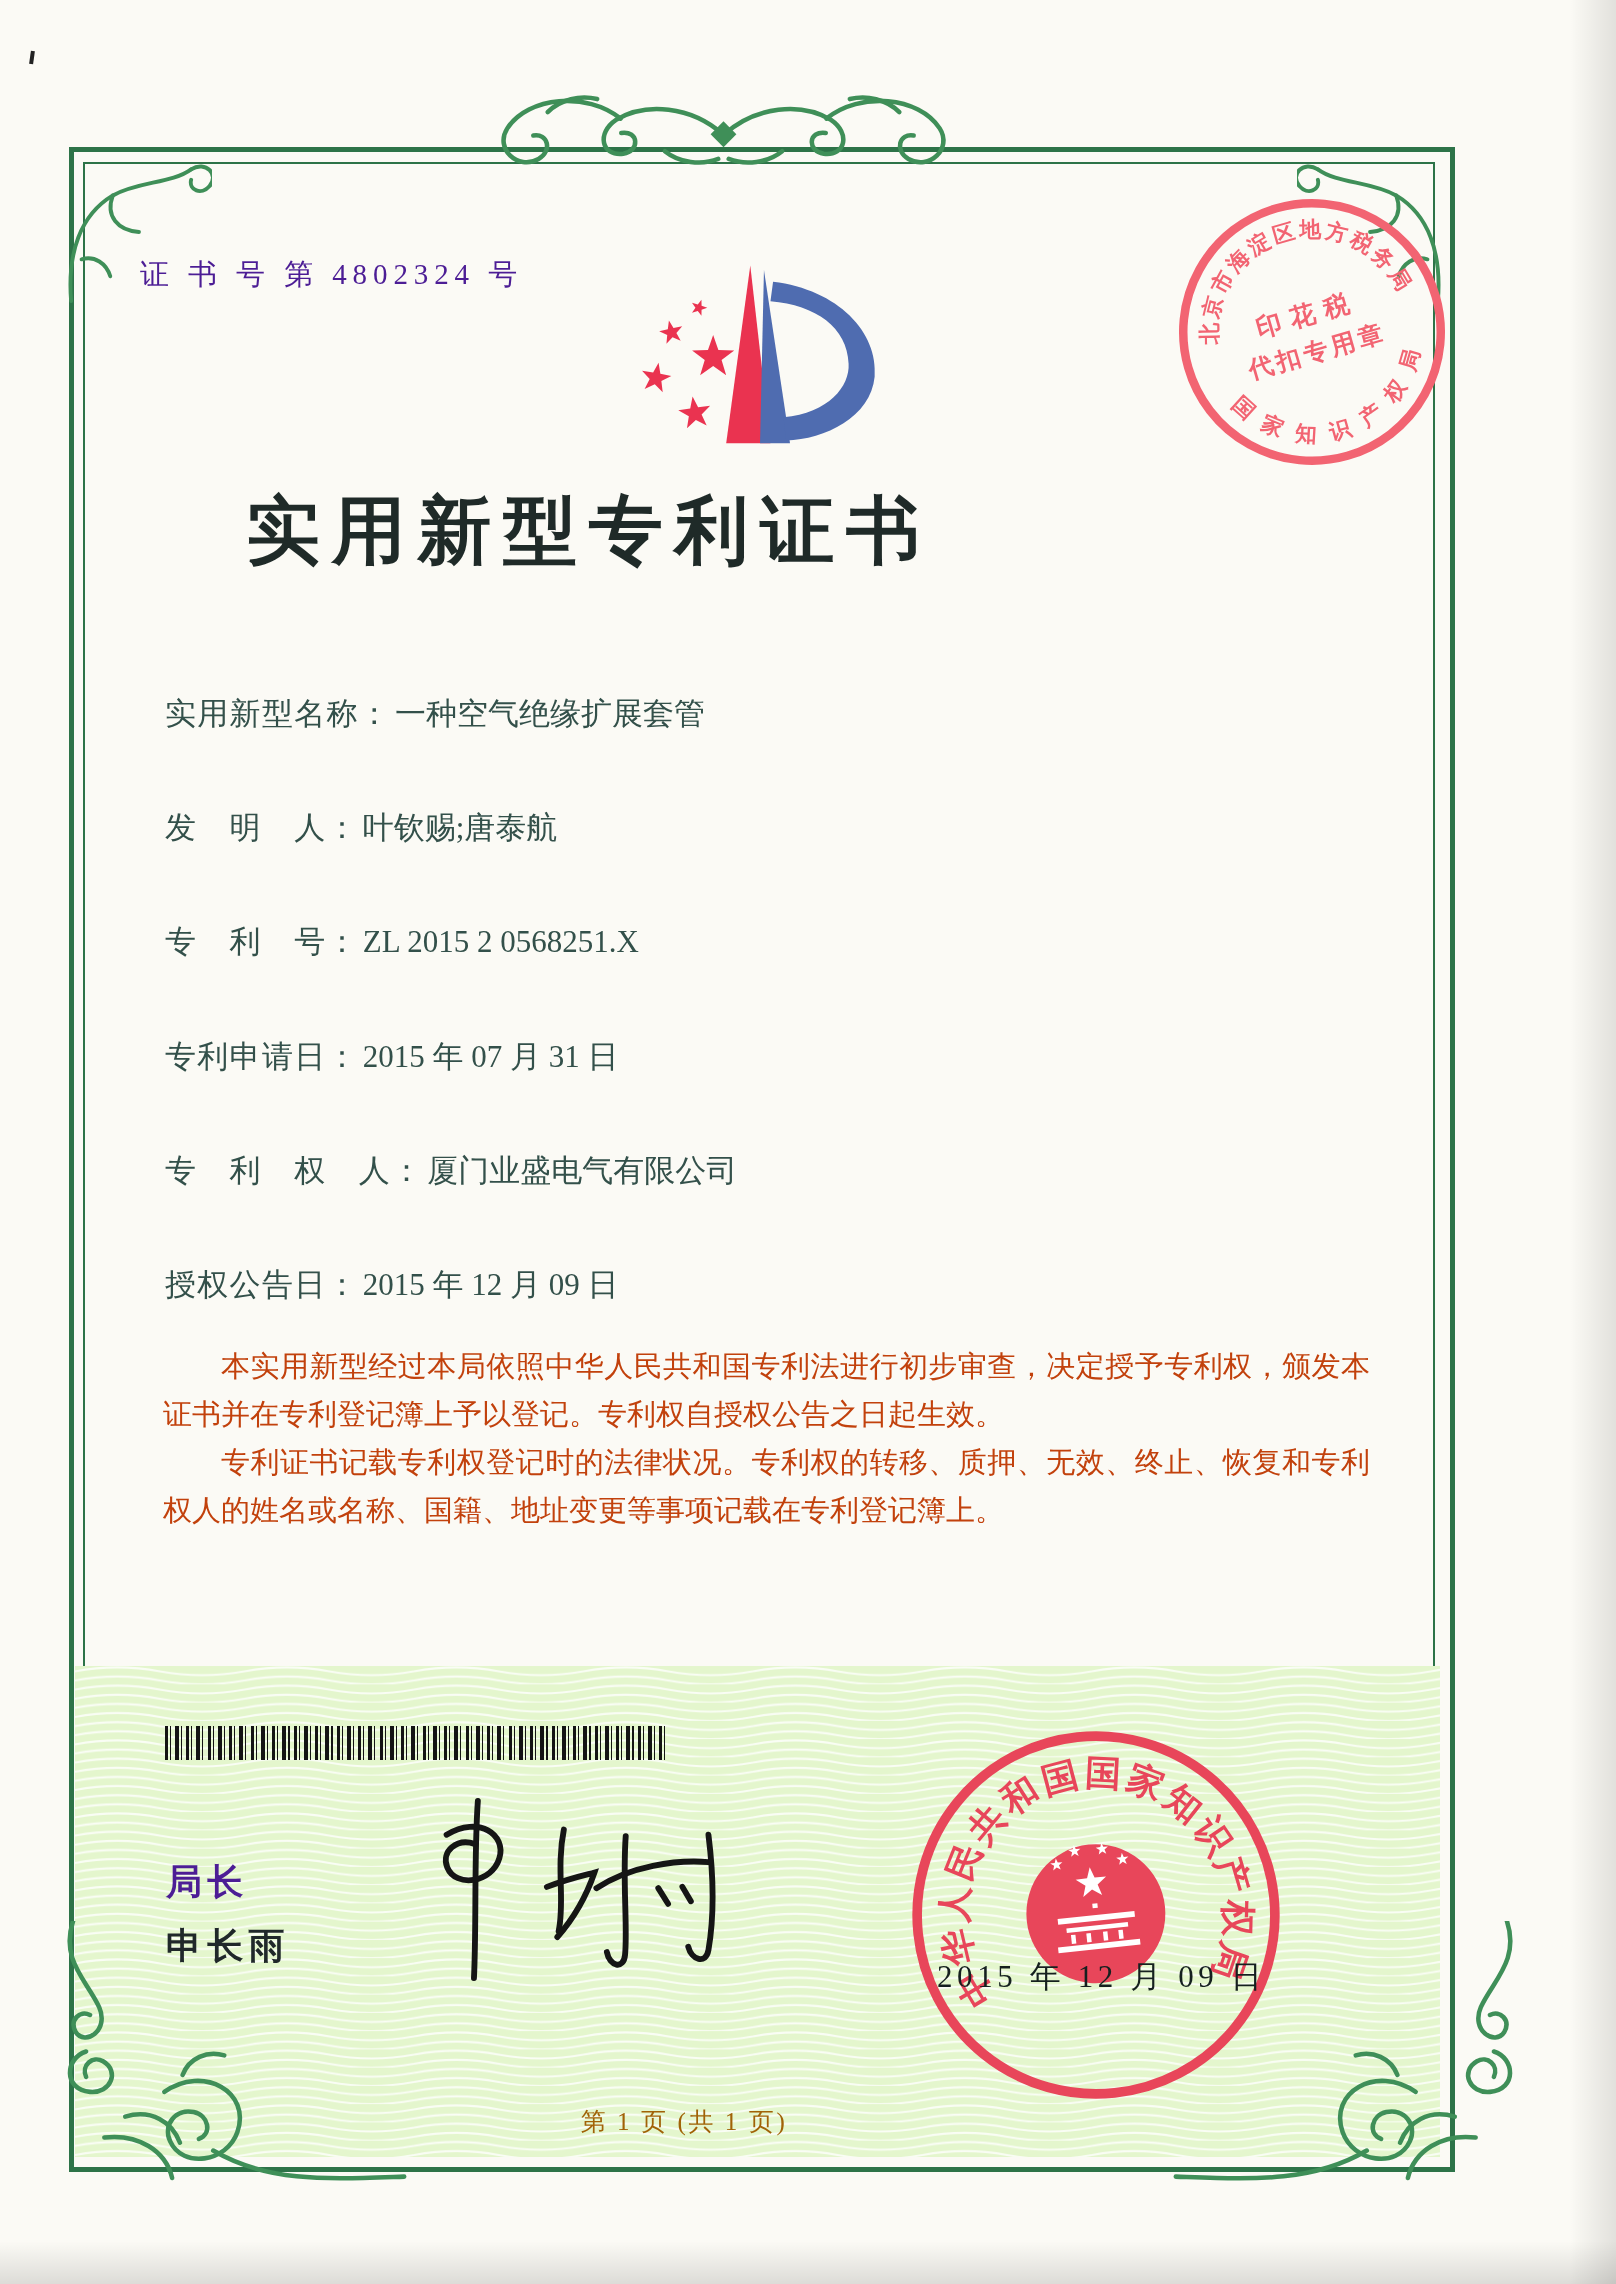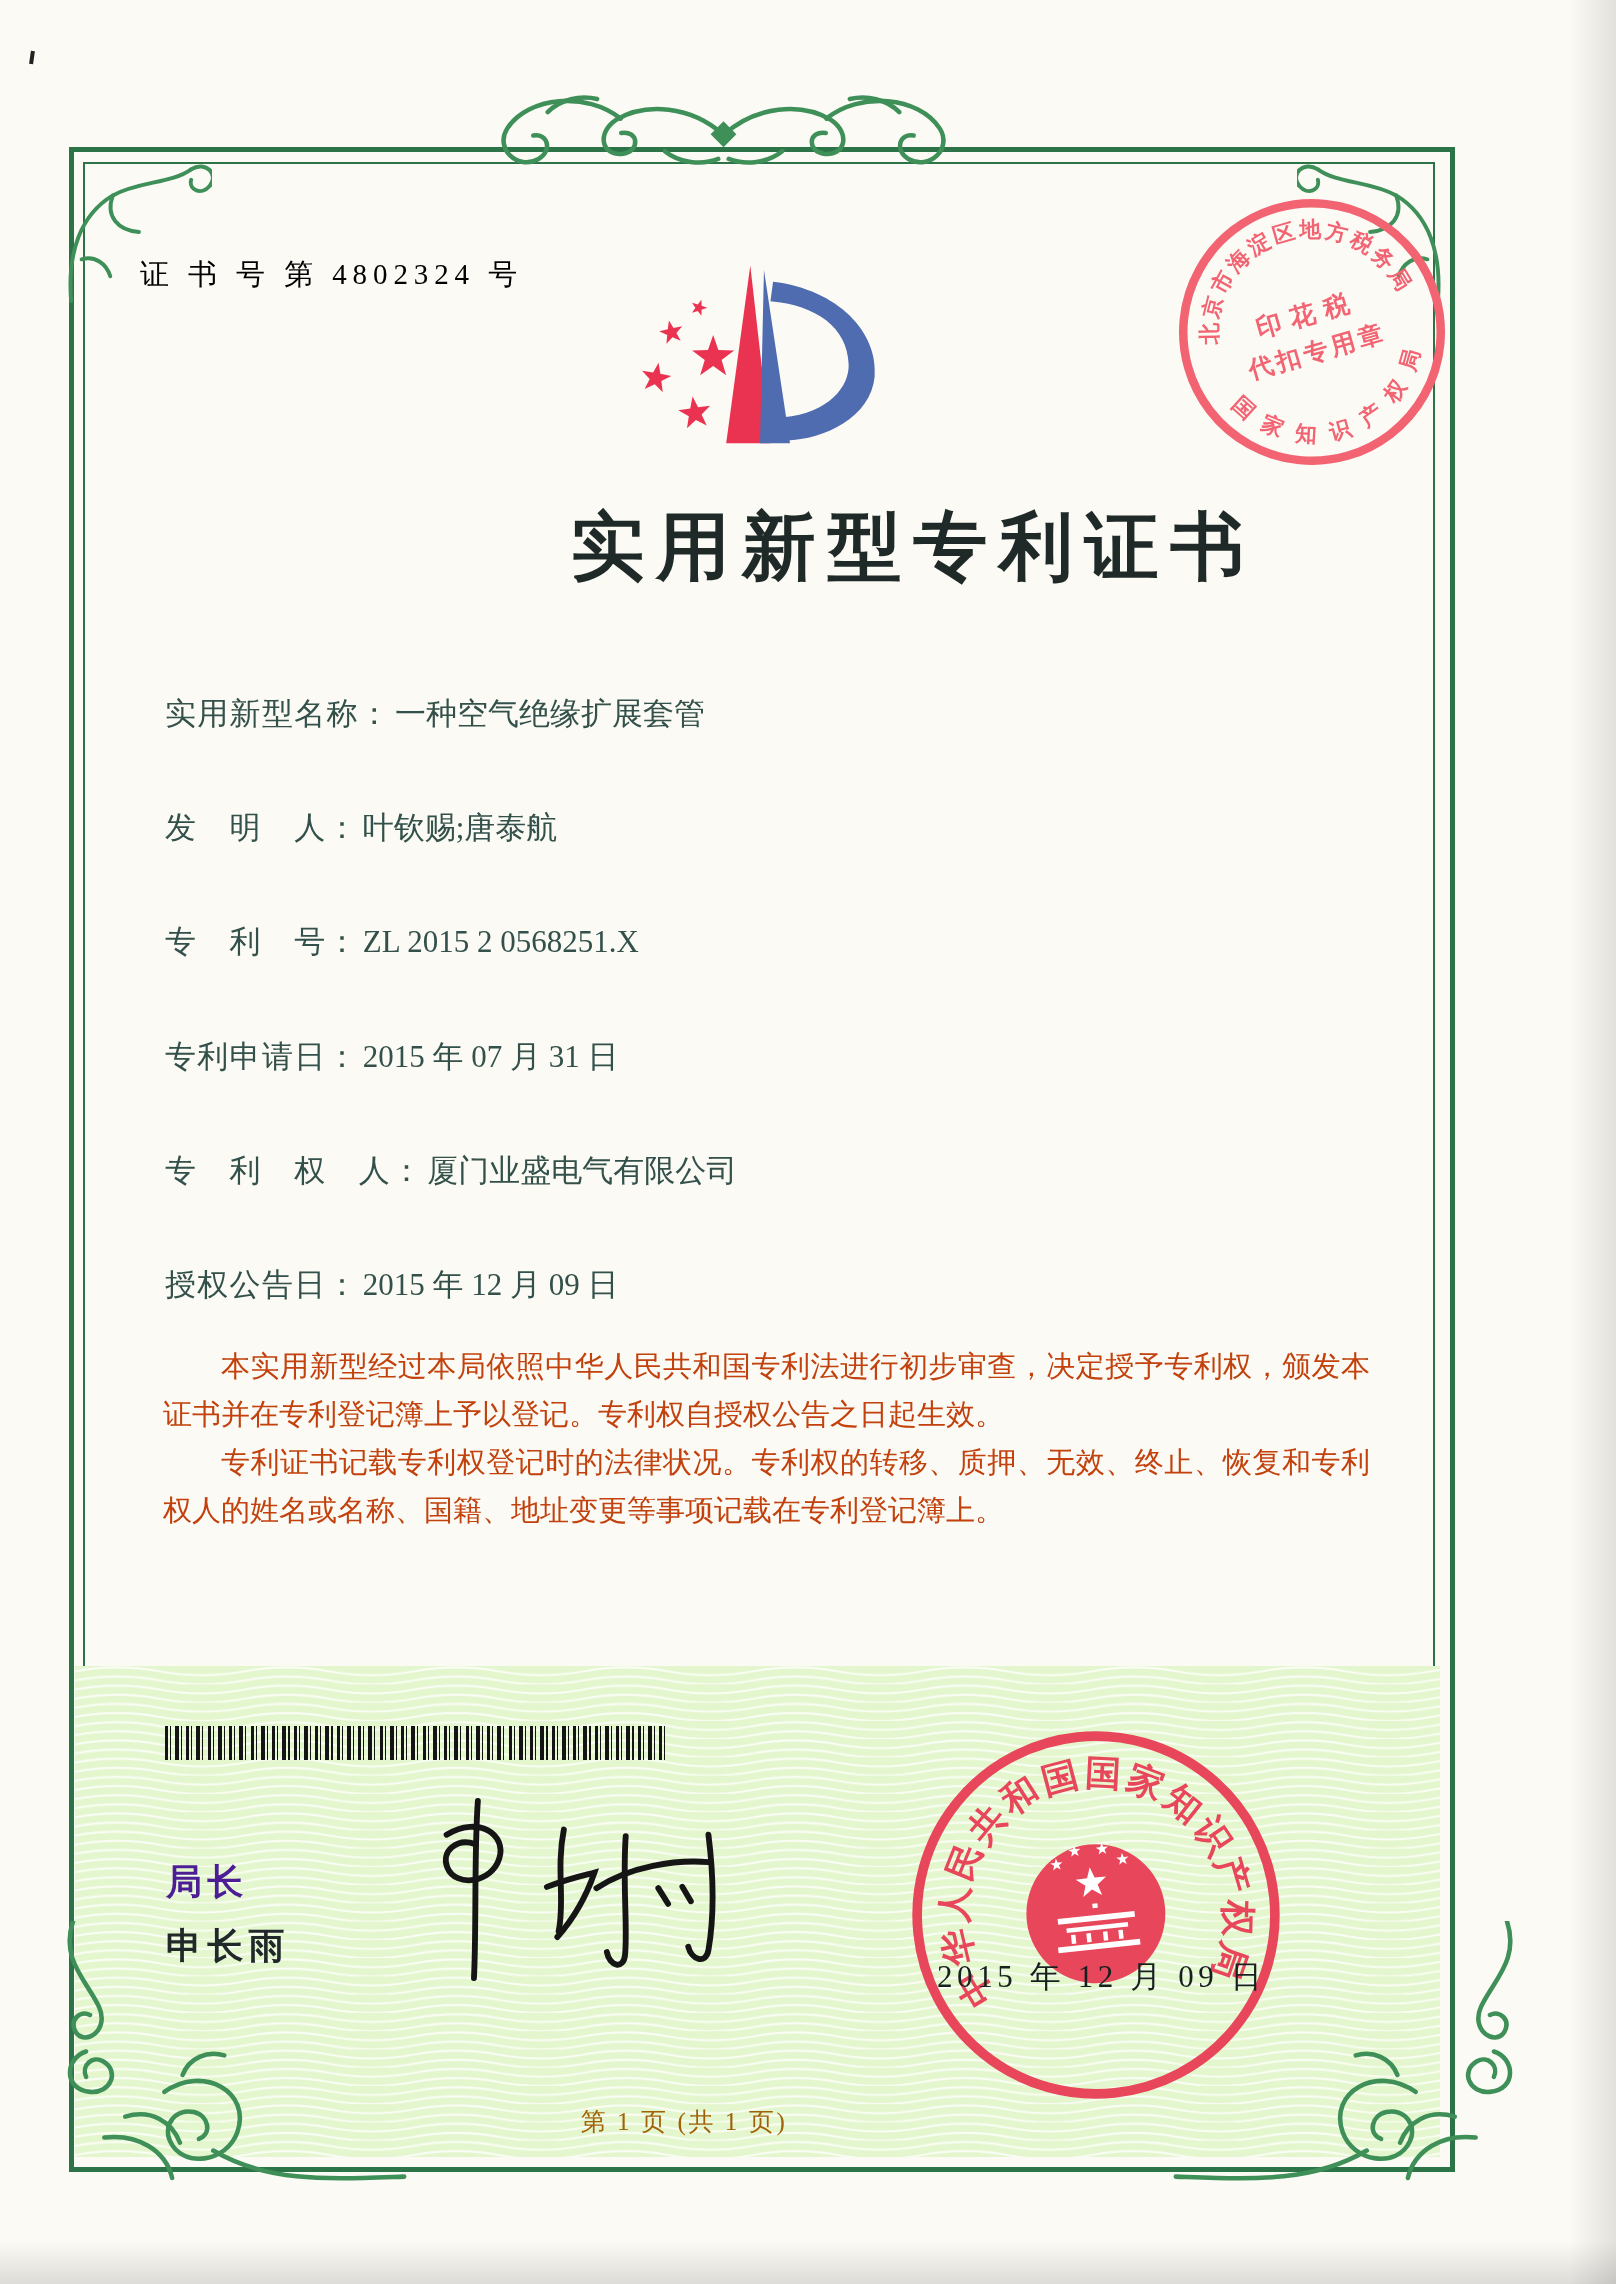--- a/index.html
+++ b/index.html
@@ -22,24 +22,24 @@
     font-family:"Liberation Serif","DejaVu Serif",serif;
     color:var(--text-dark);
   }
   .abs{position:absolute;}
   
   .frame-outer{left:69px; top:147px; width:1376px; height:2015px; border:5.9px solid var(--border-green);}
   .frame-inner{left:83px; top:162px; width:1348px; height:1986px; border:2px solid var(--border-green);}
   
   .green-zone{left:75px; top:1666px; width:1365px; height:491px; background:var(--wave-bg);}
   .green-zone svg{display:block;width:100%;height:100%;}
-  .cert-no{left:140px; top:255px; font-size:29px; letter-spacing:5.9px; color:#000000;}
+  .cert-no{left:140px; top:255px; font-size:29px; letter-spacing:5.9px; color:#4c1d95;}
   .logo-box{left:622px; top:249px; width:280px; height:210px;}
   .tax-stamp{left:1170px; top:190px; width:284px; height:284px; transform:rotate(-16deg);}
-  .doc-title{left:259px; top:482px; width:997px; text-align:right; font-size:74px; font-weight:bold; letter-spacing:11.7px; color:var(--ink);margin-top:16px;}
+  .doc-title{left:246px; top:482px; width:997px; text-align:left; font-size:74px; font-weight:bold; letter-spacing:11.7px; color:var(--ink);}
   .field{left:165px; font-size:31px; color:#33504a; white-space:nowrap;}
   .field .flabel{letter-spacing:1.3px;}
   .field .fvalue{margin-left:3.9px;}
   .f0{top:693px;} .f1{top:807px;} .f2{top:921px;} .f3{top:1036px;} .f4{top:1150px;} .f5{top:1264px;}
   .paras{left:163px; top:1342px; width:1207px; font-size:29px; line-height:1.66; text-align:justify; color:#c2410c;}
   .paras p{margin:0; text-indent:2em;}
   .barcode{left:165px; top:1726px; width:503px; height:34px;
     background:repeating-linear-gradient(90deg,
       #141414 0 2.6px, transparent 2.6px 4.6px,
       #141414 4.6px 5.9px, transparent 5.9px 9.8px,

